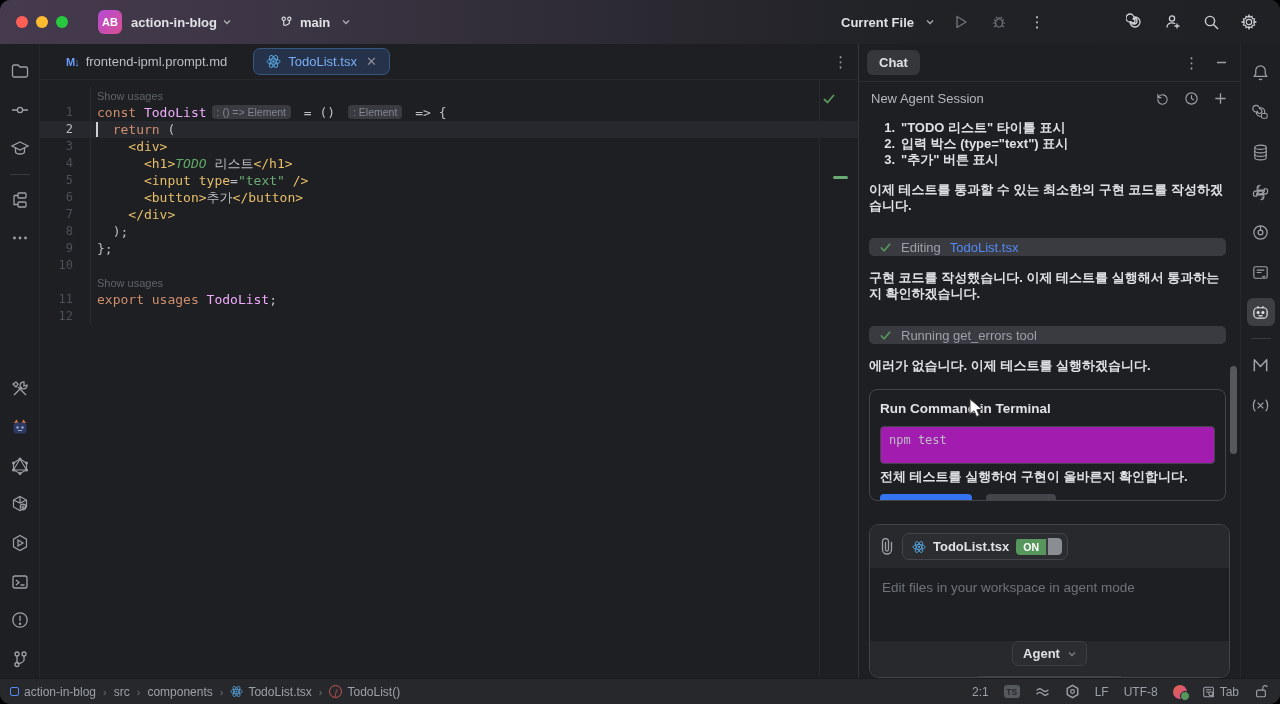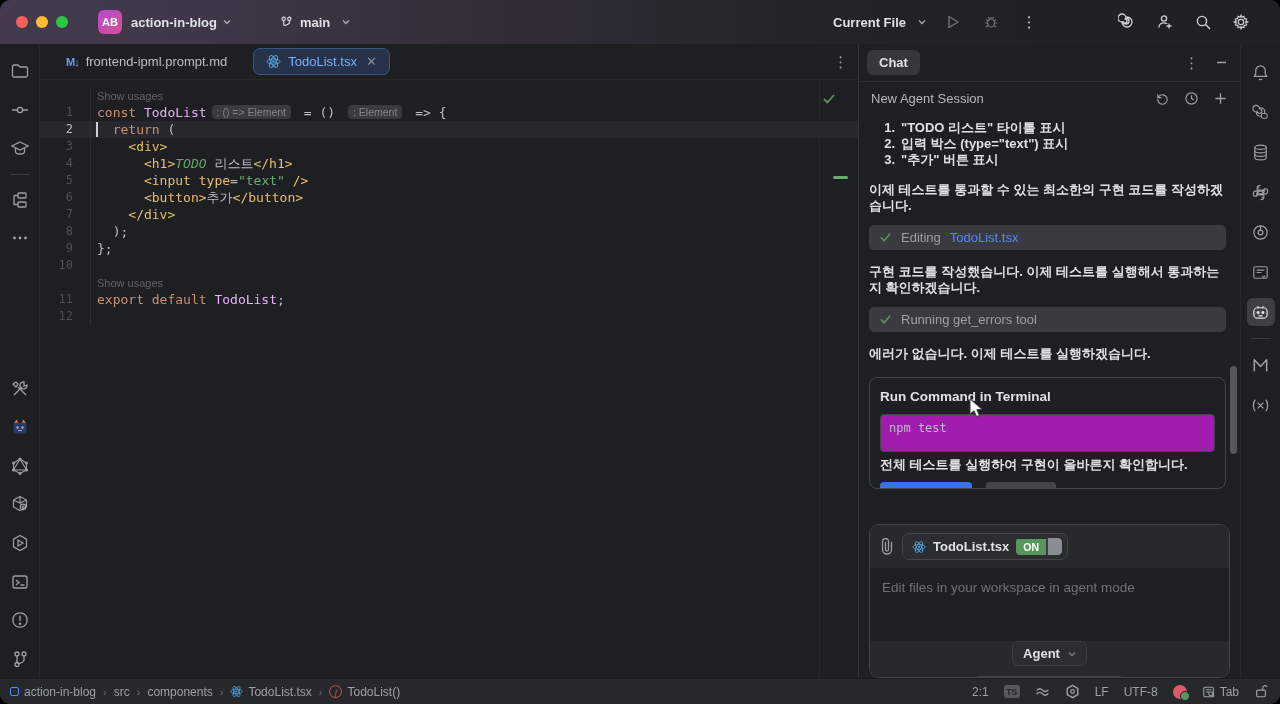--- a/index.html
+++ b/index.html
@@ -12,21 +12,21 @@
   .titlebar { position:relative; height:44px; display:flex; align-items:center;
     background:linear-gradient(90deg,#453a4e 0%,#3e3646 18%,#322e39 38%,#26262c 58%,#202225 72%,#1f2124 100%); }
   .traffic { display:flex; gap:8px; padding:0 0 0 16px; }
   .tl-dot { width:12px; height:12px; border-radius:50%; }
   .project-badge { margin-left:30px; width:24px; height:24px; border-radius:6px;
     background:linear-gradient(135deg,#b44ad4 0%,#d94f93 100%);
     color:#fff; font-size:11px; font-weight:bold; display:flex; align-items:center; justify-content:center; }
   .project-name { margin-left:9px; color:#dfe1e5; font-size:13px; font-weight:700; }
   .chev { width:8px; height:8px; margin-left:6px; opacity:.7; }
   .branch-group { display:flex; align-items:center; margin-left:48px; color:#dfe1e5; font-size:13px; font-weight:700; gap:6px; }
-  .tb-right { margin-left:auto; display:flex; align-items:center; gap:16px; padding-right:28px; }
+  .tb-right { margin-left:auto; display:flex; align-items:center; gap:16px; padding-right:20px; }
   .run-config { color:#dfe1e5; font-size:13px; font-weight:700; display:flex; align-items:center; gap:6px; }
   .tb-icon { width:22px; height:22px; display:flex; align-items:center; justify-content:center; color:#ced0d6; }
   .tb-icon.dim { color:#6f737a; }
   .tb-gap { width:44px; }
 
   
   .main { display:flex; height:634px; }
   .rail { width:40px; background:#1e1f22; display:flex; flex-direction:column; align-items:center; padding-top:8px; }
   .rail.left { border-right:1px solid #26282b; }
   .rail.right { border-left:1px solid #26282b; }
@@ -67,21 +67,21 @@
   .chat-header { height:38px; display:flex; align-items:center; padding:0 12px 0 8px; border-bottom:1px solid #2b2d31; }
   .chat-tab { background:#35373b; color:#dfe1e5; font-size:13px; font-weight:700; padding:5px 12px; border-radius:6px; }
   .chat-header .hicons { margin-left:auto; display:flex; align-items:center; gap:16px; color:#9da0a6; }
   .session-row { height:32px; display:flex; align-items:center; padding:0 12px; color:#b4b8bf; font-size:13px; }
   .session-row .sicons { margin-left:auto; display:flex; align-items:center; gap:14px; color:#9da0a6; }
   .messages { position:relative; flex:1; min-height:0; overflow:hidden; padding:4px 14px 0 10px; }
   .msg-steps { margin:2px 0 0 6px; }
   .msg-step { display:flex; font-size:13px; font-weight:700; color:#dfe1e5; line-height:16px; }
   .msg-step .n { width:20px; text-align:right; margin-right:6px; flex:0 0 20px; }
   .msg-p { margin-top:14px; font-size:13px; font-weight:700; color:#dfe1e5; line-height:16px; }
-  .tool-card { margin-top:11px; background:#393b40; border-radius:5px; height:25px; display:flex; align-items:center;
+  .tool-card { margin-top:24px; background:#393b40; border-radius:5px; height:18px; display:flex; align-items:center;
      padding:0 10px; gap:9px; font-size:13px; color:#9da0a8; }
   .tool-card a { color:#548af7; text-decoration:none; }
   .cmd-card { margin-top:15px; border:1px solid #43454a; border-radius:8px; padding:11px 10px 0 10px; }
   .cmd-title { font-size:13.5px; font-weight:700; color:#dfe1e5; }
   .cmd-box { margin-top:10px; border:1px solid #43454a; border-radius:4px; height:38px; padding:6px 8px;
      font-family:"DejaVu Sans Mono", monospace; font-size:12px; color:#bcbec4; background:#a21caf; }
   .cmd-desc { margin-top:4px; font-size:13px; font-weight:700; color:#dfe1e5; }
   .sliver-row { margin-top:8px; display:flex; gap:14px; }
   .sliver { height:6px; border-radius:4px 4px 0 0; }
   .sliver.blue { width:92px; background:#3574f0; }
@@ -356,21 +356,21 @@
             <div class="code-row current"><div class="gutter">2</div><div class="code-content"><span class="caret"></span><span class="pl">  </span><span class="kw">return</span><span class="pl"> (</span></div></div>
             <div class="code-row"><div class="gutter">3</div><div class="code-content"><span class="pl">    </span><span class="tag">&lt;div&gt;</span></div></div>
             <div class="code-row"><div class="gutter">4</div><div class="code-content"><span class="pl">      </span><span class="tag">&lt;h1&gt;</span><span class="todo">TODO</span><span class="pl"> 리스트</span><span class="tag">&lt;/h1&gt;</span></div></div>
             <div class="code-row"><div class="gutter">5</div><div class="code-content"><span class="pl">      </span><span class="tag">&lt;input </span><span class="attr">type</span><span class="pl">=</span><span class="str">"text"</span><span class="tag"> /&gt;</span></div></div>
             <div class="code-row"><div class="gutter">6</div><div class="code-content"><span class="pl">      </span><span class="tag">&lt;button&gt;</span><span class="pl">추가</span><span class="tag">&lt;/button&gt;</span></div></div>
             <div class="code-row"><div class="gutter">7</div><div class="code-content"><span class="pl">    </span><span class="tag">&lt;/div&gt;</span></div></div>
             <div class="code-row"><div class="gutter">8</div><div class="code-content"><span class="pl">  );</span></div></div>
             <div class="code-row"><div class="gutter">9</div><div class="code-content"><span class="pl">};</span></div></div>
             <div class="code-row"><div class="gutter">10</div><div class="code-content"></div></div>
             <div class="code-row hint-row"><div class="gutter"></div><div class="code-content"><span class="hint-text">Show usages</span></div></div>
-            <div class="code-row"><div class="gutter">11</div><div class="code-content"><span class="kw">export default </span><span class="fn">TodoList</span><span class="pl">;</span></div></div>
+            <div class="code-row"><div class="gutter">11</div><div class="code-content"><span class="kw">export usages </span><span class="fn">TodoList</span><span class="pl">;</span></div></div>
             <div class="code-row"><div class="gutter">12</div><div class="code-content"></div></div>
           </div>
         <div class="editor-check">
             <svg width="14" height="14" viewBox="0 0 14 14">
               <path d="M2.5 7.5 L5.5 10.5 L11.5 3.5" fill="none" stroke="currentColor" stroke-width="1.8" stroke-linecap="round"></path>
             </svg>
           </div>
         <div class="change-marker"></div>
       </div>
     </div>

